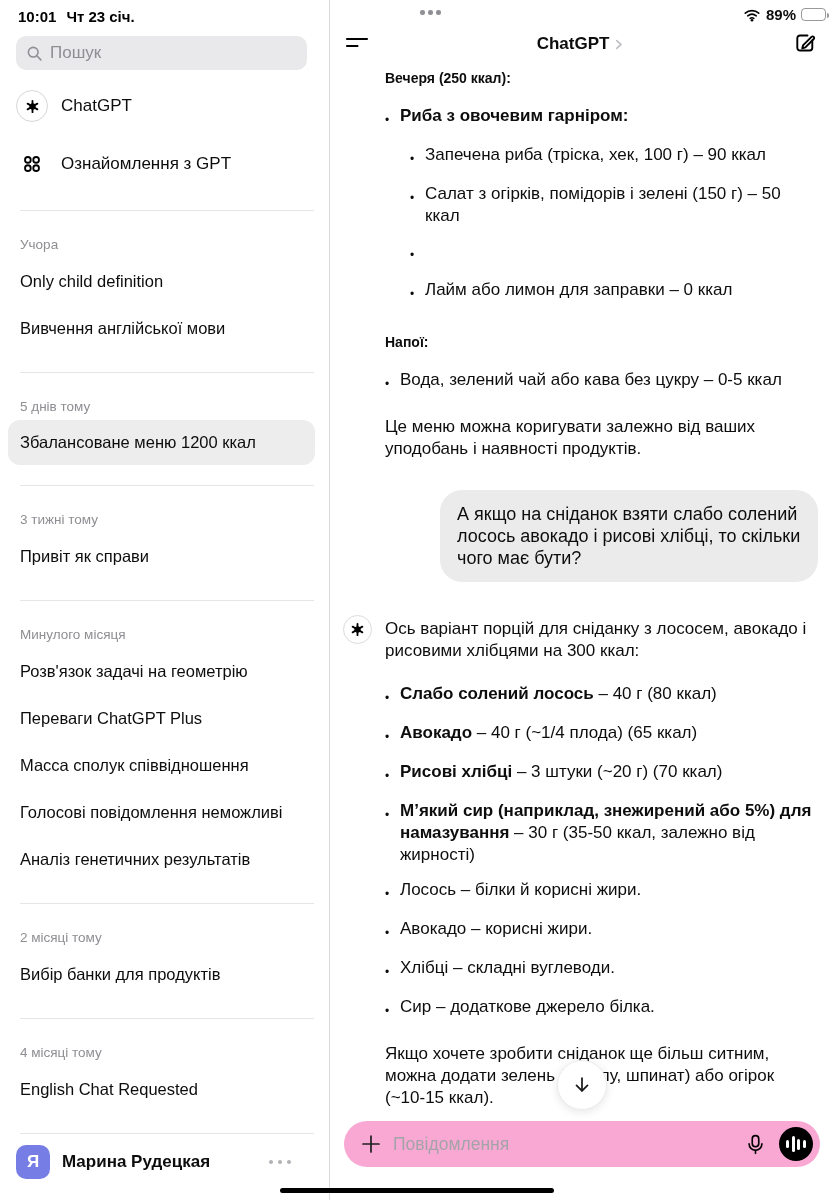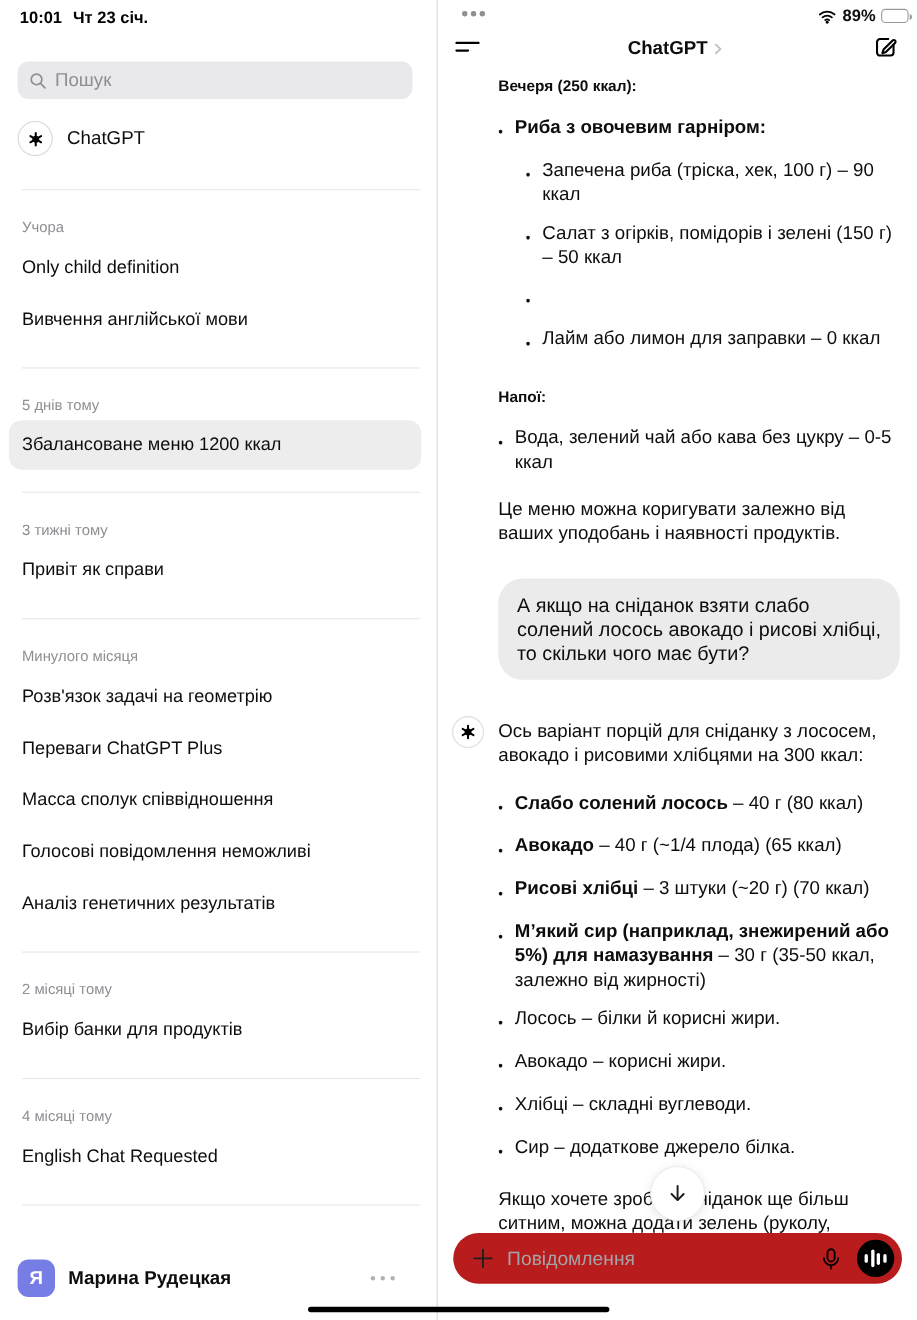--- a/index.html
+++ b/index.html
@@ -19,22 +19,22 @@
   .status-right { position:absolute; top:6px; right:8px; display:flex; align-items:center; gap:5px;
     font-size:15px; font-weight:600; z-index:5;}
   .battery { position:relative; width:25px; height:12.5px; border:1px solid rgba(0,0,0,.4);
     border-radius:4px; padding:1.5px; }
   .battery .fill { height:100%; width:89%; background:#000; border-radius:2px; }
   .battery .nub { position:absolute; right:-4px; top:3.5px; width:2.5px; height:5px;
     background:rgba(0,0,0,.4); border-radius:0 2px 2px 0; }
 
   
   .layout { display:flex; width:834px; height:1200px; }
-  .sidebar { width:398px; flex:none; display:flex; flex-direction:column;
-    border-right:1px solid #dadada; padding-top:56px; }
+  .sidebar { width:330px; flex:none; display:flex; flex-direction:column;
+    border-right:1px solid #dadada; padding-top:36px; }
   .main { flex:1; position:relative; display:flex; flex-direction:column; }
 
   
   .search-bar { margin:0 22px 4px 16px; height:34px; background:#e9e9eb; border-radius:10px;
     display:flex; align-items:center; padding:0 10px; gap:7px; }
   .search-bar input { flex:1; border:none; background:transparent; outline:none;
     font-size:17px; color:#0d0d0d; font-family:inherit; }
   .search-bar input::placeholder { color:#8e8e93; }
   .nav-row { display:flex; align-items:center; gap:13px; height:52px; padding:0 16px;
     margin-top:6px; cursor:pointer; }
@@ -84,21 +84,21 @@
     max-width:378px; font-size:18px; line-height:22px; }
 
   
   .scroll-btn { position:absolute; left:50%; bottom:90px; transform:translateX(-50%);
     width:50px; height:50px; border-radius:50%; background:#fff; border:1px solid #ececec;
     box-shadow:0 2px 10px rgba(0,0,0,.10); display:flex; align-items:center; justify-content:center;
     cursor:pointer; z-index:4; }
 
   
   .composer { position:absolute; left:14px; right:14px; bottom:33px; height:46px;
-    background:#b91c1c; border-radius:24px; display:flex; align-items:center;
+    background:#f9a8d4; border-radius:24px; display:flex; align-items:center;
     padding:0 7px 0 13px; gap:8px; z-index:3; }
   .composer .plus { flex:none; display:flex; align-items:center; justify-content:center;
     width:28px; cursor:pointer; }
   .composer input { flex:1; border:none; background:transparent; outline:none;
     font-size:17.5px; color:#0d0d0d; font-family:inherit; }
   .composer input::placeholder { color:#a4a4a8; }
   .mic-btn { flex:none; display:flex; align-items:center; cursor:pointer; margin-right:4px; }
   .voice-btn { flex:none; width:34px; height:34px; border-radius:50%; background:#000;
     display:flex; align-items:center; justify-content:center; gap:2.5px; cursor:pointer; }
   .voice-btn i { width:3px; background:#fff; border-radius:2px; }
@@ -154,20 +154,31 @@
               <line x1="12" y1="12" x2="12" y2="20"></line>
             <line x1="12" y1="12" x2="5.1" y2="16"></line>
               <line x1="12" y1="12" x2="5.1" y2="8"></line>
           </g>
           <circle cx="12" cy="12" r="3.4" fill="none" stroke="#000" stroke-width="2.2"></circle>
         </svg>
       </span>
       <span class="nav-label">ChatGPT</span>
     </div>
 
+    <div class="nav-row">
+      <span class="grid-ic">
+        <svg width="22" height="22" viewBox="0 0 24 24" fill="none" stroke="#000" stroke-width="2">
+          <circle cx="7.5" cy="7.5" r="3.1"></circle>
+            <circle cx="16.5" cy="7.5" r="3.1"></circle>
+          <circle cx="7.5" cy="16.5" r="3.1"></circle>
+            <circle cx="16.5" cy="16.5" r="3.1"></circle>
+        </svg>
+      </span>
+      <span class="nav-label">Ознайомлення з GPT</span>
+    </div>
 
     <div class="history">
         <div class="divider"></div>
         <div class="sec-header">Учора</div>
         <div class="chat-item">Only child definition</div>
         <div class="chat-item">Вивчення англійської мови</div>
         <div class="divider"></div>
         <div class="sec-header">5 днів тому</div>
         <div class="chat-item selected">Збалансоване меню 1200 ккал</div>
         <div class="divider"></div>

